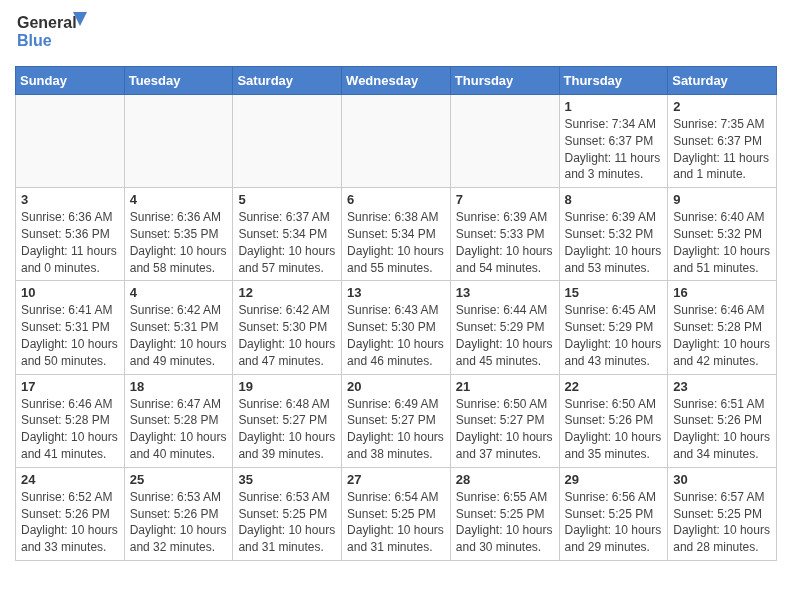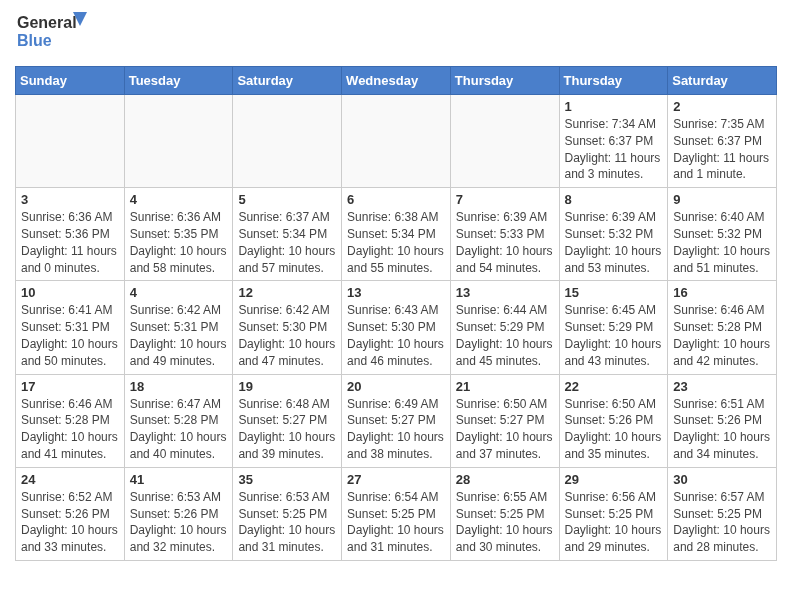--- a/index.html
+++ b/index.html
@@ -216,21 +216,21 @@
             <div class="day-num">23</div>
             <div class="day-info">Sunrise: 6:51 AM<br>Sunset: 5:26 PM<br>Daylight: 10 hours<br>and 34 minutes.</div>
           </td>
         </tr>
         <tr>
           <td>
             <div class="day-num">24</div>
             <div class="day-info">Sunrise: 6:52 AM<br>Sunset: 5:26 PM<br>Daylight: 10 hours<br>and 33 minutes.</div>
           </td>
           <td>
-            <div class="day-num">41</div>
+            <div class="day-num">25</div>
             <div class="day-info">Sunrise: 6:53 AM<br>Sunset: 5:26 PM<br>Daylight: 10 hours<br>and 32 minutes.</div>
           </td>
           <td>
             <div class="day-num">35</div>
             <div class="day-info">Sunrise: 6:53 AM<br>Sunset: 5:25 PM<br>Daylight: 10 hours<br>and 31 minutes.</div>
           </td>
           <td>
             <div class="day-num">27</div>
             <div class="day-info">Sunrise: 6:54 AM<br>Sunset: 5:25 PM<br>Daylight: 10 hours<br>and 31 minutes.</div>
           </td>

